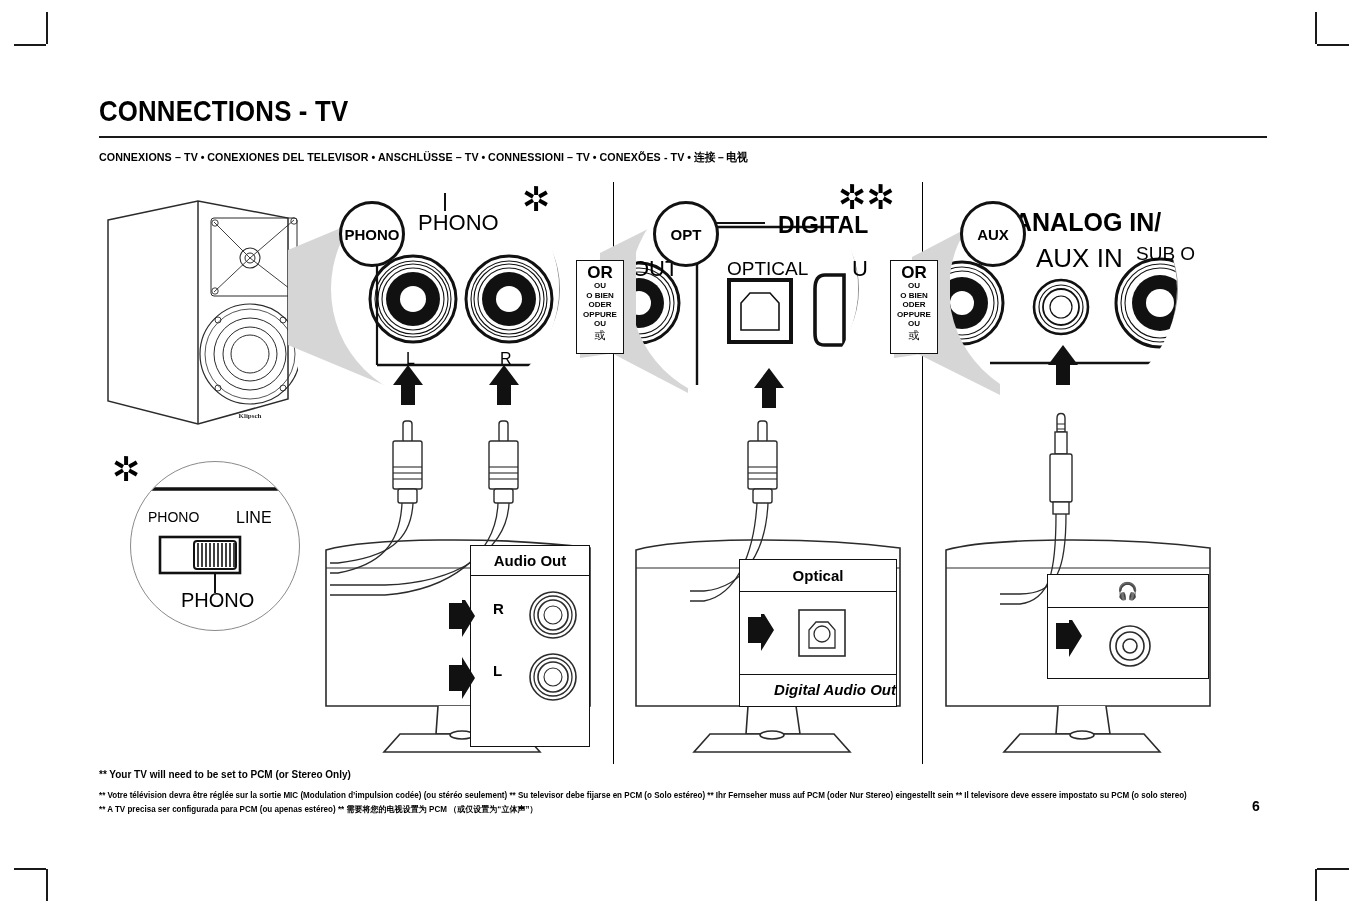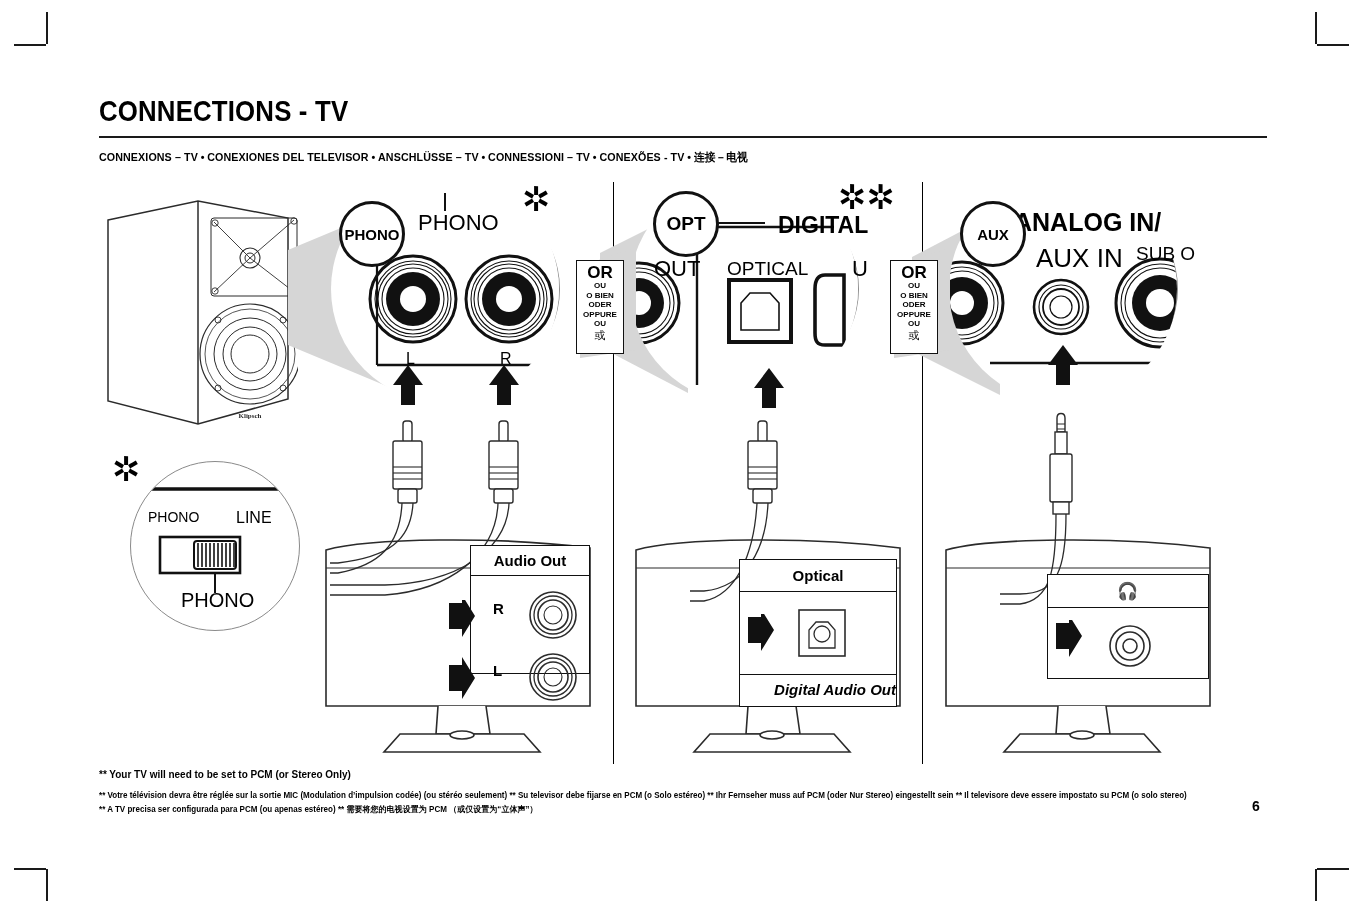--- a/index.html
+++ b/index.html
@@ -186,21 +186,21 @@
   <svg style="position:absolute;left:318px;top:528px;" width="290" height="235">
     <g fill="#fff" stroke="#2b2b2b" stroke-width="1.6">
       <path d="M8 22 C 50 10, 180 8, 272 20 L 272 178 L 8 178 Z"></path>
       <line x1="8" y1="40" x2="272" y2="40" stroke-width="1.2"></line>
       <path d="M120 178 L118 206 L172 206 L168 178"></path>
       <path d="M82 206 L206 206 L222 224 L66 224 Z"></path>
       <ellipse cx="144" cy="207" rx="12" ry="4"></ellipse>
     </g>
   </svg>
 
-  <div class="panel" style="left:470px;top:545px;width:120px;height:129px;">
+  <div class="panel" style="left:470px;top:545px;width:120px;height:202px;">
     <div class="ph" style="height:30px;line-height:30px;font-size:15px;">Audio Out</div>
     <div style="position:relative;height:131px;">
       <div style="position:absolute;left:22px;top:24px;font-size:15px;font-weight:bold;">R</div>
       <div style="position:absolute;left:22px;top:86px;font-size:15px;font-weight:bold;">L</div>
       <svg style="position:absolute;left:52px;top:14px;" width="62" height="120">
         <g fill="none" stroke="#2b2b2b">
           <circle cx="30" cy="25" r="23" stroke-width="1.6"></circle>
           <circle cx="30" cy="25" r="19" stroke-width="1.3"></circle>
           <circle cx="30" cy="25" r="15" stroke-width="1.6"></circle>
           <circle cx="30" cy="25" r="9" stroke-width="1.1"></circle>
@@ -288,25 +288,25 @@
       <path d="M68 48 C 68 44, 72 42, 78 42 L 205 42" stroke="#111" stroke-width="2.4" fill="none"></path>
 
       <rect x="100" y="95" width="62" height="62" fill="none" stroke="#111" stroke-width="4"></rect>
       <path d="M112 145 L112 118 L121 108 L141 108 L150 118 L150 145 Z" fill="none" stroke="#111" stroke-width="1.6"></path>
 
       <path d="M196 90 C 188 90, 186 96, 186 104 L186 148 C186 156, 188 160, 196 160 L215 160 L215 90 Z" fill="none" stroke="#111" stroke-width="3.6"></path>
     </g>
   </svg>
 
   <div class="lbl" style="left:778px;top:212px;font-size:23px;font-weight:bold;z-index:5;">DIGITAL</div>
-  <div class="lbl" style="left:654px;top:256px;font-size:22px;z-index:5;">OUT</div>
+  <div class="lbl" style="left:632px;top:256px;font-size:22px;z-index:5;">OUT</div>
   <div class="lbl" style="left:852px;top:256px;font-size:22px;z-index:5;">U</div>
   <div class="lbl" style="left:727px;top:258px;font-size:19px;z-index:5;">OPTICAL</div>
 
-  <div class="smallcirc" style="left:653px;top:191px;width:66px;height:66px;font-size:19px;">
+  <div class="smallcirc" style="left:653px;top:201px;width:66px;height:66px;font-size:15px;">
     <span>OPT</span>
   </div>
 
   <div class="ast" style="left:838px;top:180px;">✲✲</div>
 
   <svg style="position:absolute;left:752px;top:368px;z-index:5;" width="40" height="40">
     <polygon points="17,0 32,20 24,20 24,40 10,40 10,20 2,20" fill="#111"></polygon>
   </svg>
 
   <svg style="position:absolute;left:690px;top:405px;z-index:4;" width="230" height="330">

